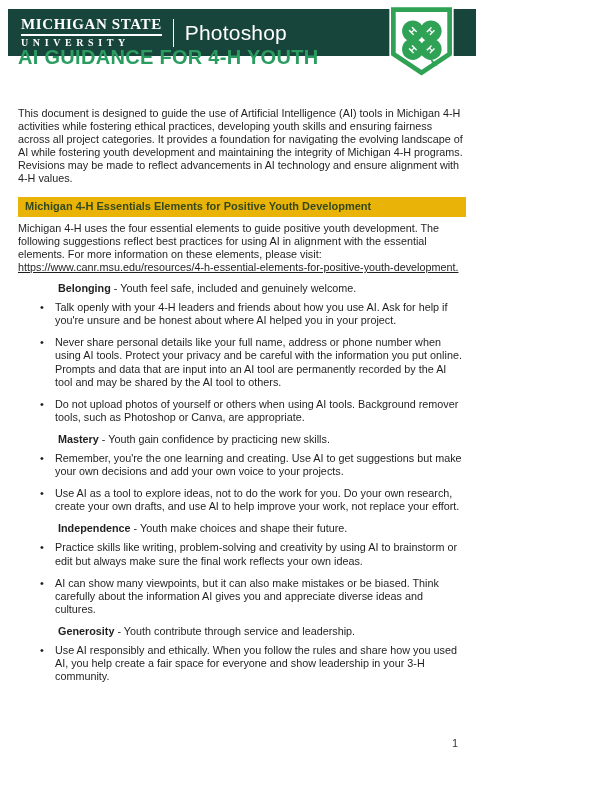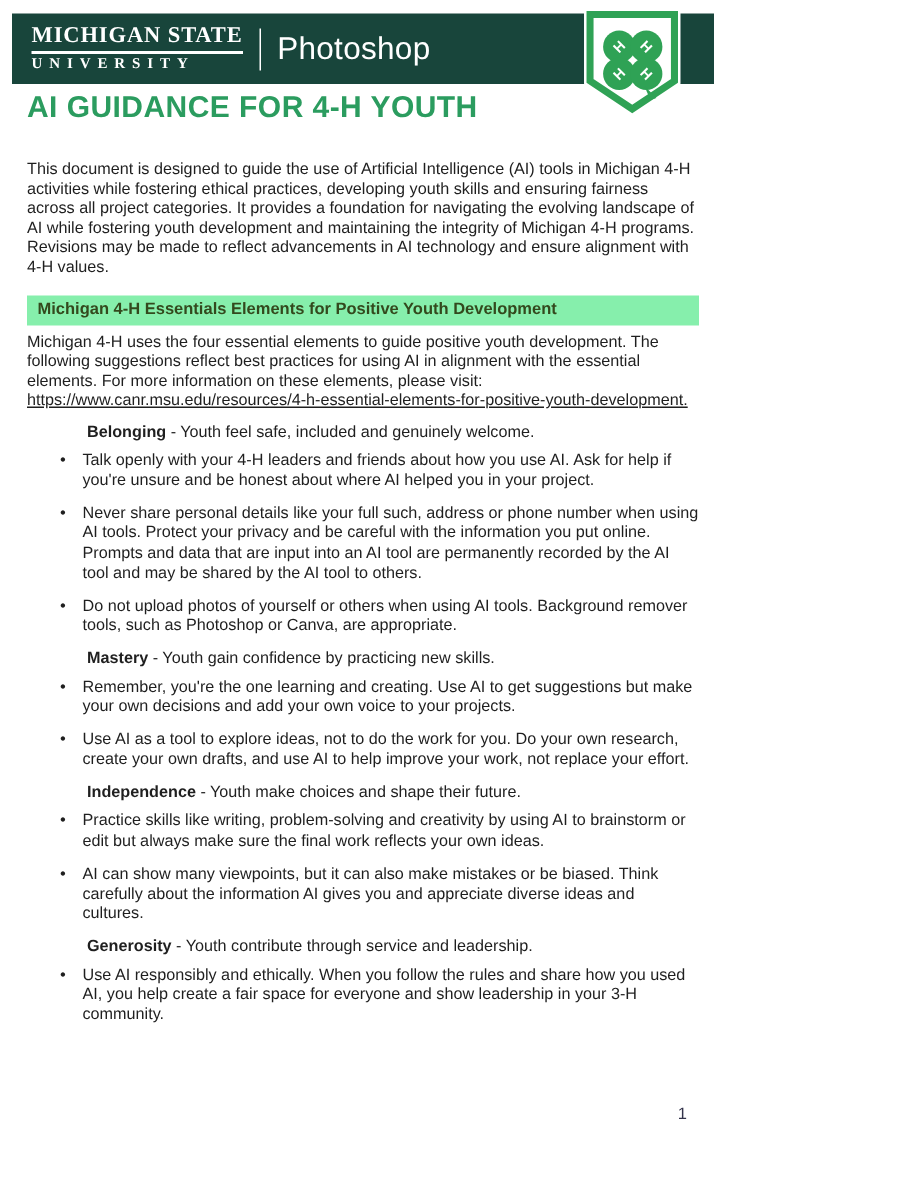--- a/index.html
+++ b/index.html
@@ -42,39 +42,39 @@
   }
   .logo-divider { width: 1px; height: 28px; background: #ffffff; margin: 0 11px; }
   .extension-label { font-size: 21px; font-weight: 500; letter-spacing: 0.2px; }
 
   .clover-badge { position: absolute; right: 29px; top: 6px; width: 67px; height: 73px; }
   .clover-badge svg { display: block; width: 100%; height: 100%; }
 
   
   .doc-title {
     position: absolute;
-    left: 18px; top: 61px;
+    left: 18px; top: 46px;
     font-size: 20px;
     font-weight: bold;
     letter-spacing: 0.3px;
     color: #2B9C5F;
   }
 
   
   .content {
     position: absolute;
     left: 18px; right: 18px; top: 107px;
     color: #1f1f1f;
     font-size: 10.8px;
     line-height: 13.1px;
   }
   .intro-para { margin-bottom: 11px; }
 
   .section-heading-bar {
-    background: #86efac;
+    background: #eab308;
     color: #33491D;
     font-weight: bold;
     font-size: 11px;
     padding: 3px 18px 4px 7px;
     margin-bottom: 5px;
     width: 100%;
   }
   .section-intro { margin-bottom: 8px; }
   .doc-link { color: #1f1f1f; text-decoration: underline; text-align: center; }
 
@@ -145,21 +145,21 @@
 
     <p class="intro-para">This document is designed to guide the use of Artificial Intelligence (AI) tools in Michigan 4-H activities while fostering ethical practices, developing youth skills and ensuring fairness across all project categories. It provides a foundation for navigating the evolving landscape of AI while fostering youth development and maintaining the integrity of Michigan 4-H programs. Revisions may be made to reflect advancements in AI technology and ensure alignment with 4-H values.</p>
 
     <div class="section-heading-bar">Michigan 4-H Essentials Elements for Positive Youth Development</div>
 
     <p class="section-intro"><span>Michigan 4-H uses the four essential elements to guide positive youth development. The following suggestions reflect best practices for using AI in alignment with the essential elements. For more information on these elements, please visit: </span><a href="#" class="doc-link">https://www.canr.msu.edu/resources/4-h-essential-elements-for-positive-youth-development.</a></p>
 
     <p class="element-heading"><span class="element-name">Belonging</span><span> - Youth feel safe, included and genuinely welcome.</span></p>
     <ul class="bullets">
       <li>Talk openly with your 4-H leaders and friends about how you use AI. Ask for help if you're unsure and be honest about where AI helped you in your project.</li>
-      <li>Never share personal details like your full such, address or phone number when using AI tools. Protect your privacy and be careful with the information you put online. Prompts and data that are input into an AI tool are permanently recorded by the AI tool and may be shared by the AI tool to others.</li>
+      <li>Never share personal details like your full name, address or phone number when using AI tools. Protect your privacy and be careful with the information you put online. Prompts and data that are input into an AI tool are permanently recorded by the AI tool and may be shared by the AI tool to others.</li>
       <li>Do not upload photos of yourself or others when using AI tools. Background remover tools, such as Photoshop or Canva, are appropriate.</li>
     </ul>
 
     <p class="element-heading"><span class="element-name">Mastery</span><span> - Youth gain confidence by practicing new skills.</span></p>
     <ul class="bullets">
       <li>Remember, you're the one learning and creating. Use AI to get suggestions but make your own decisions and add your own voice to your projects.</li>
       <li>Use AI as a tool to explore ideas, not to do the work for you. Do your own research, create your own drafts, and use AI to help improve your work, not replace your effort.</li>
     </ul>
 
     <p class="element-heading"><span class="element-name">Independence</span><span> - Youth make choices and shape their future.</span></p>

